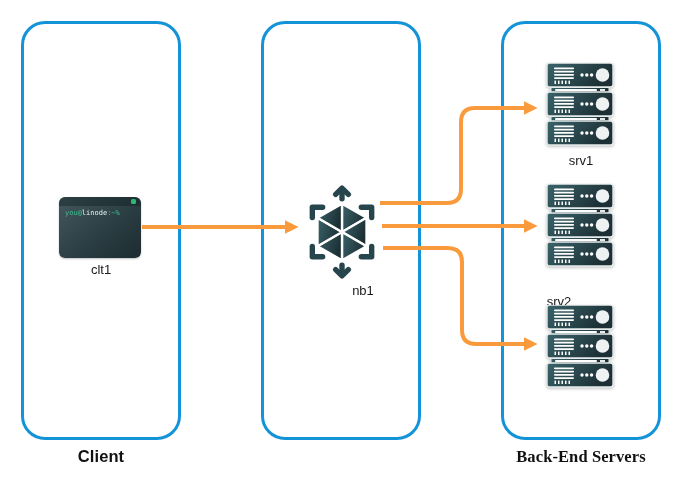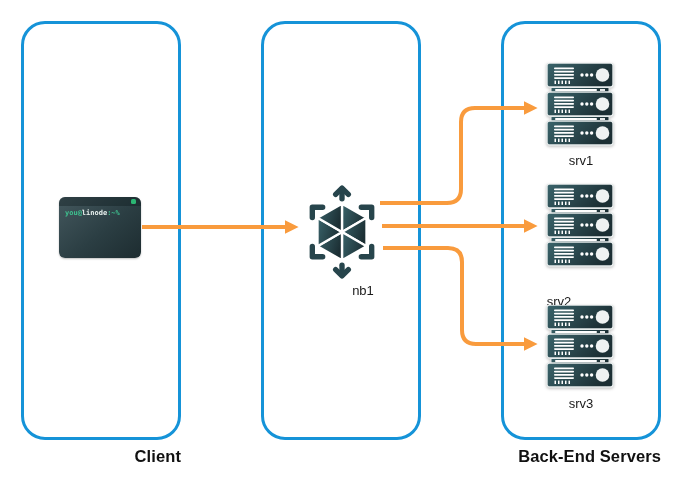--- a/index.html
+++ b/index.html
@@ -25,29 +25,29 @@
     background: transparent;
   }
   .col-client      { left: 21px; }
   .col-nb          { left: 261px; }
   .col-backend     { left: 501px; }
 
   .column-label {
     position: absolute;
     top: 447px;
     width: 160px;
-    text-align: right;
+    text-align: center;
     font-size: 16.5px;
     font-weight: bold;
     color: #111111;
     letter-spacing: 0.1px;
   }
   .column-label.l1 { left: 21px; }
   .column-label.l2 { left: 261px; }
-  .column-label.l3 { left: 501px; }
+  .column-label.l3 { left: 501px; font-family: Liberation Serif, serif; }
 
   
   .node-label {
     position: absolute;
     width: 160px;
     text-align: center;
     font-size: 13px;
     color: #1A1A1A;
   }
   .lbl-clt1 { left: 21px;  top: 262px; }
@@ -77,21 +77,21 @@
     top: 2px; right: 5px;
     width: 5px; height: 5px;
     border-radius: 1.5px;
     background: #2BB673;
   }
   .terminal-prompt {
     position: absolute;
     top: 12px; left: 6px;
     font-family: "DejaVu Sans Mono", monospace;
     font-size: 7px;
-    font-weight: bold;
+    font-weight: normal;
     white-space: nowrap;
   }
   .p-green { color: #3EC08F; }
   .p-white { color: #E9F2EF; }
 
   
   .nb-icon {
     position: absolute;
     left: 301px; top: 183px;
     width: 82px; height: 98px;
@@ -175,20 +175,21 @@
       <path d="M382,226 L525,226" marker-end="url(#ah)"></path>
       <path d="M383,248 L448,248 Q462,248 462,262 L462,330 Q462,344 476,344 L525,344" marker-end="url(#ah)"></path>
     </g>
   </svg>
 
   <div class="terminal">
     <div class="terminal-bar"></div>
     <div class="terminal-dot"></div>
     <div class="terminal-prompt"><span class="p-green">you@</span><span class="p-white">linode</span><span class="p-green">:~%</span></div>
   </div>
+  <div class="node-label lbl-clt1">clt1</div>
 
   <svg class="nb-icon" viewBox="0 0 84 98">
     <g fill="url(#tealg)" stroke="#ffffff" stroke-width="2.4" stroke-linejoin="round">
       <polygon points="42,49 42,20 67.1,34.5"></polygon>
       <polygon points="42,49 67.1,34.5 67.1,63.5"></polygon>
       <polygon points="42,49 67.1,63.5 42,78"></polygon>
       <polygon points="42,49 42,78 16.9,63.5"></polygon>
       <polygon points="42,49 16.9,63.5 16.9,34.5"></polygon>
       <polygon points="42,49 16.9,34.5 42,20"></polygon>
     </g>
@@ -211,18 +212,17 @@
   <div class="node-label lbl-srv1">srv1</div>
 
   <svg class="server-stack srv-2" viewBox="0 0 68 84">
       <use href="#server-stack"></use>
     </svg>
   <div class="node-label lbl-srv2">srv2</div>
 
   <svg class="server-stack srv-3" viewBox="0 0 68 84">
       <use href="#server-stack"></use>
     </svg>
-  <div class="node-label lbl-srv3">srv3</div>
 
   <div class="column-label l1">Client</div>
   <div class="column-label l3">Back-End Servers</div>
 
 </div>
 
 </body></html>

